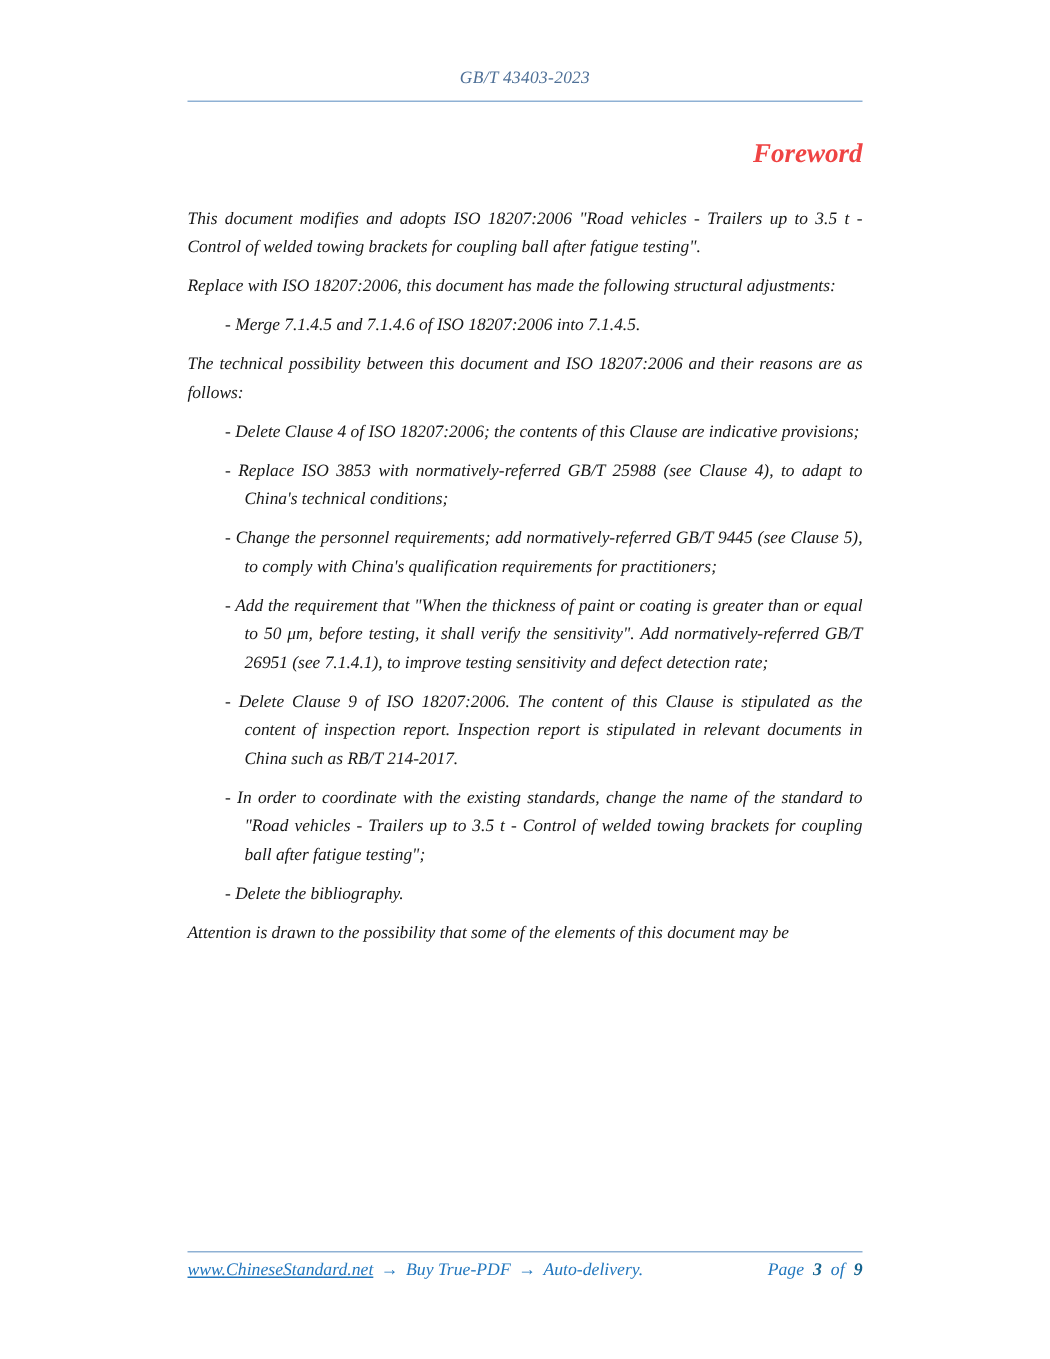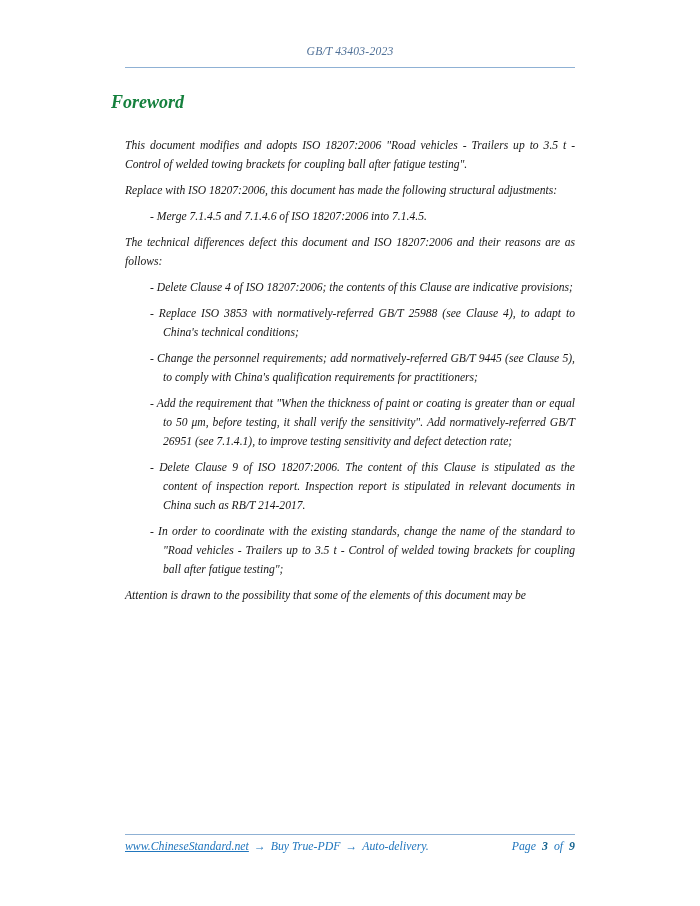--- a/index.html
+++ b/index.html
@@ -28,24 +28,24 @@
     color: var(--header-text);
     letter-spacing: 0.2px;
   }
   .header-rule {
     margin-top: 8px;
     border-top: 1px solid var(--rule);
     height: 0;
   }
 
   .doc-title {
-    position: absolute; top: 92px; left: 111px; width: 450px;
-    text-align: left;
+    position: absolute; top: 92px; left: 125px; width: 450px;
+    text-align: right;
     font-size: 18px; font-weight: bold; line-height: 20px;
-    color: #15803d;
+    color: #ef4444;
   }
 
   .content {
     position: absolute; top: 136px; left: 125px; width: 450px;
   }
   .para, .bullet {
     font-size: 11.6px;
     line-height: 19px;
     text-align: justify;
     margin-bottom: 7px;
@@ -82,27 +82,28 @@
     <div class="doc-number">GB/T 43403-2023</div>
     <div class="header-rule"></div>
   </div>
 
   <div class="doc-title">Foreword</div>
 
   <div class="content">
     <div class="para">This document modifies and adopts ISO 18207:2006 "Road vehicles - Trailers up to 3.5 t - Control of welded towing brackets for coupling ball after fatigue testing".</div>
     <div class="para">Replace with ISO 18207:2006, this document has made the following structural adjustments:</div>
     <div class="bullet">- Merge 7.1.4.5 and 7.1.4.6 of ISO 18207:2006 into 7.1.4.5.</div>
-    <div class="para">The technical differences defect this document and ISO 18207:2006 and their reasons are as follows:</div>
+    <div class="para">The technical possibility between this document and ISO 18207:2006 and their reasons are as follows:</div>
     <div class="bullet">- Delete Clause 4 of ISO 18207:2006; the contents of this Clause are indicative provisions;</div>
     <div class="bullet">- Replace ISO 3853 with normatively-referred GB/T 25988 (see Clause 4), to adapt to China's technical conditions;</div>
     <div class="bullet">- Change the personnel requirements; add normatively-referred GB/T 9445 (see Clause 5), to comply with China's qualification requirements for practitioners;</div>
     <div class="bullet">- Add the requirement that "When the thickness of paint or coating is greater than or equal to 50 μm, before testing, it shall verify the sensitivity". Add normatively-referred GB/T 26951 (see 7.1.4.1), to improve testing sensitivity and defect detection rate;</div>
     <div class="bullet">- Delete Clause 9 of ISO 18207:2006. The content of this Clause is stipulated as the content of inspection report. Inspection report is stipulated in relevant documents in China such as RB/T 214-2017.</div>
     <div class="bullet">- In order to coordinate with the existing standards, change the name of the standard to "Road vehicles - Trailers up to 3.5 t - Control of welded towing brackets for coupling ball after fatigue testing";</div>
+    <div class="bullet">- Delete the bibliography.</div>
     <div class="para">Attention is drawn to the possibility that some of the elements of this document may be</div>
   </div>
 
   <div class="page-footer">
     <span class="footer-left">
       <span class="site-link">www.ChineseStandard.net</span>
       <span class="arrow">→</span>
       <span>Buy True-PDF</span>
       <span class="arrow">→</span>
       <span>Auto-delivery.</span>

